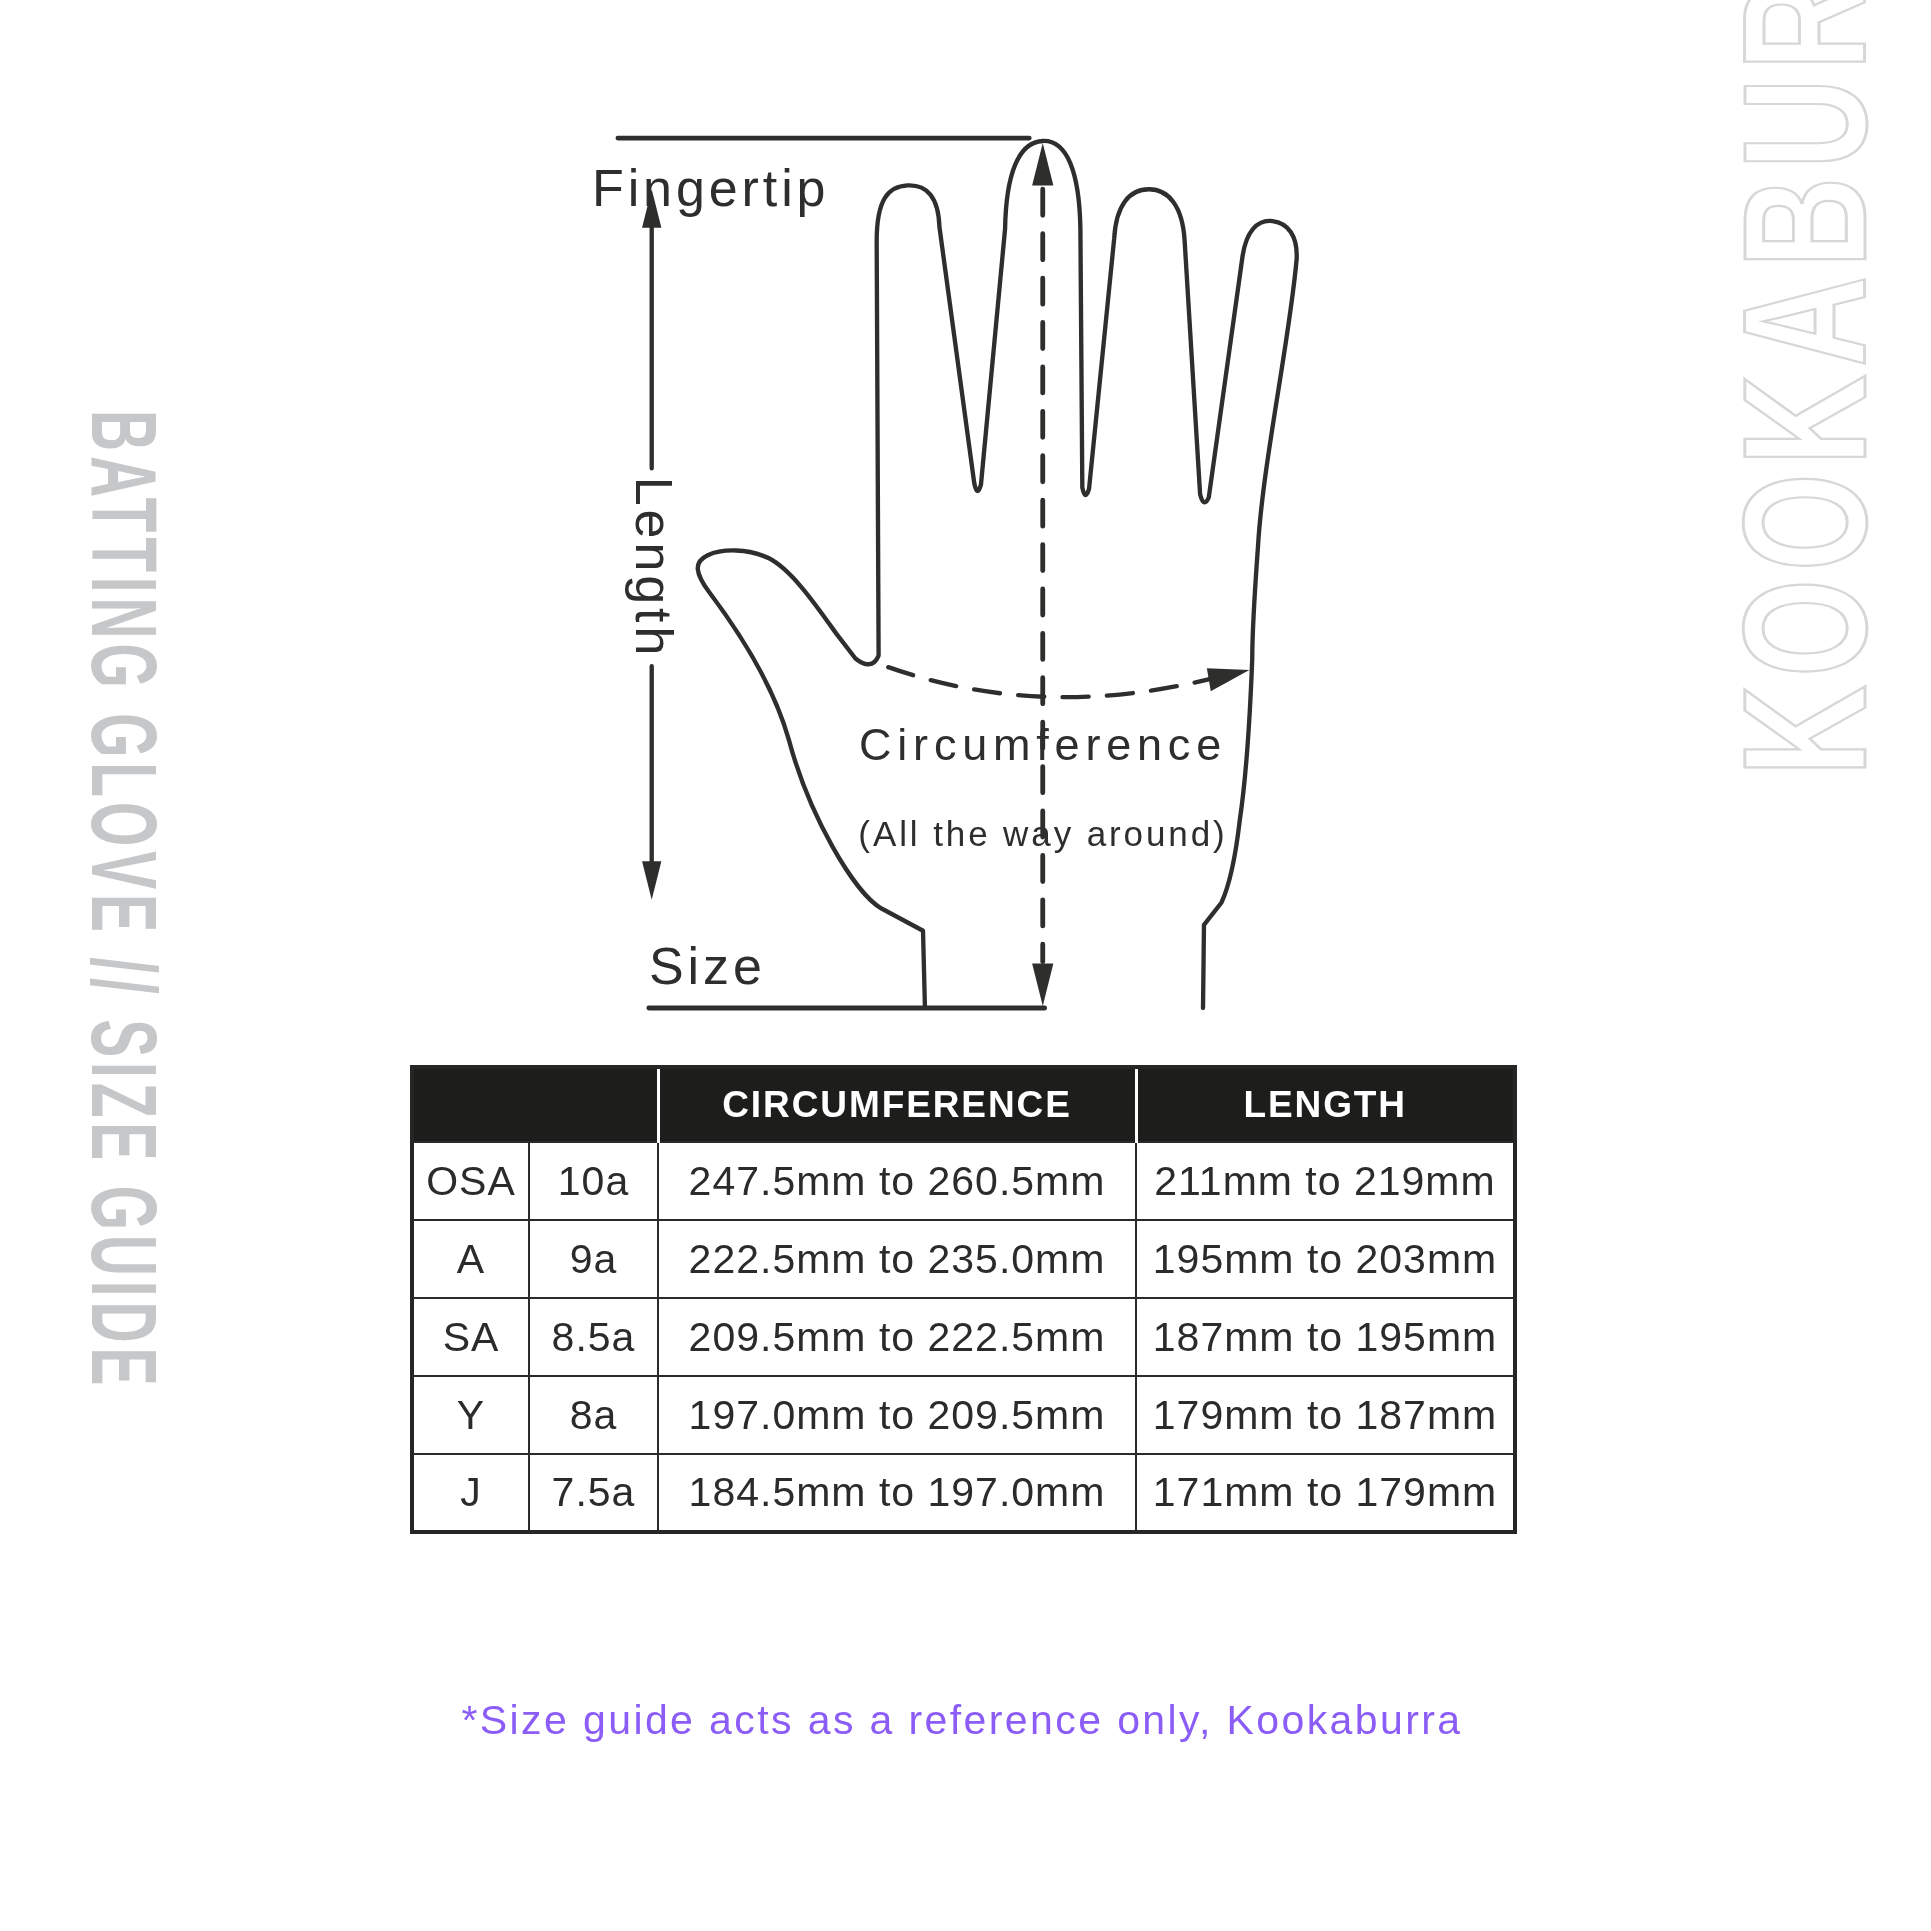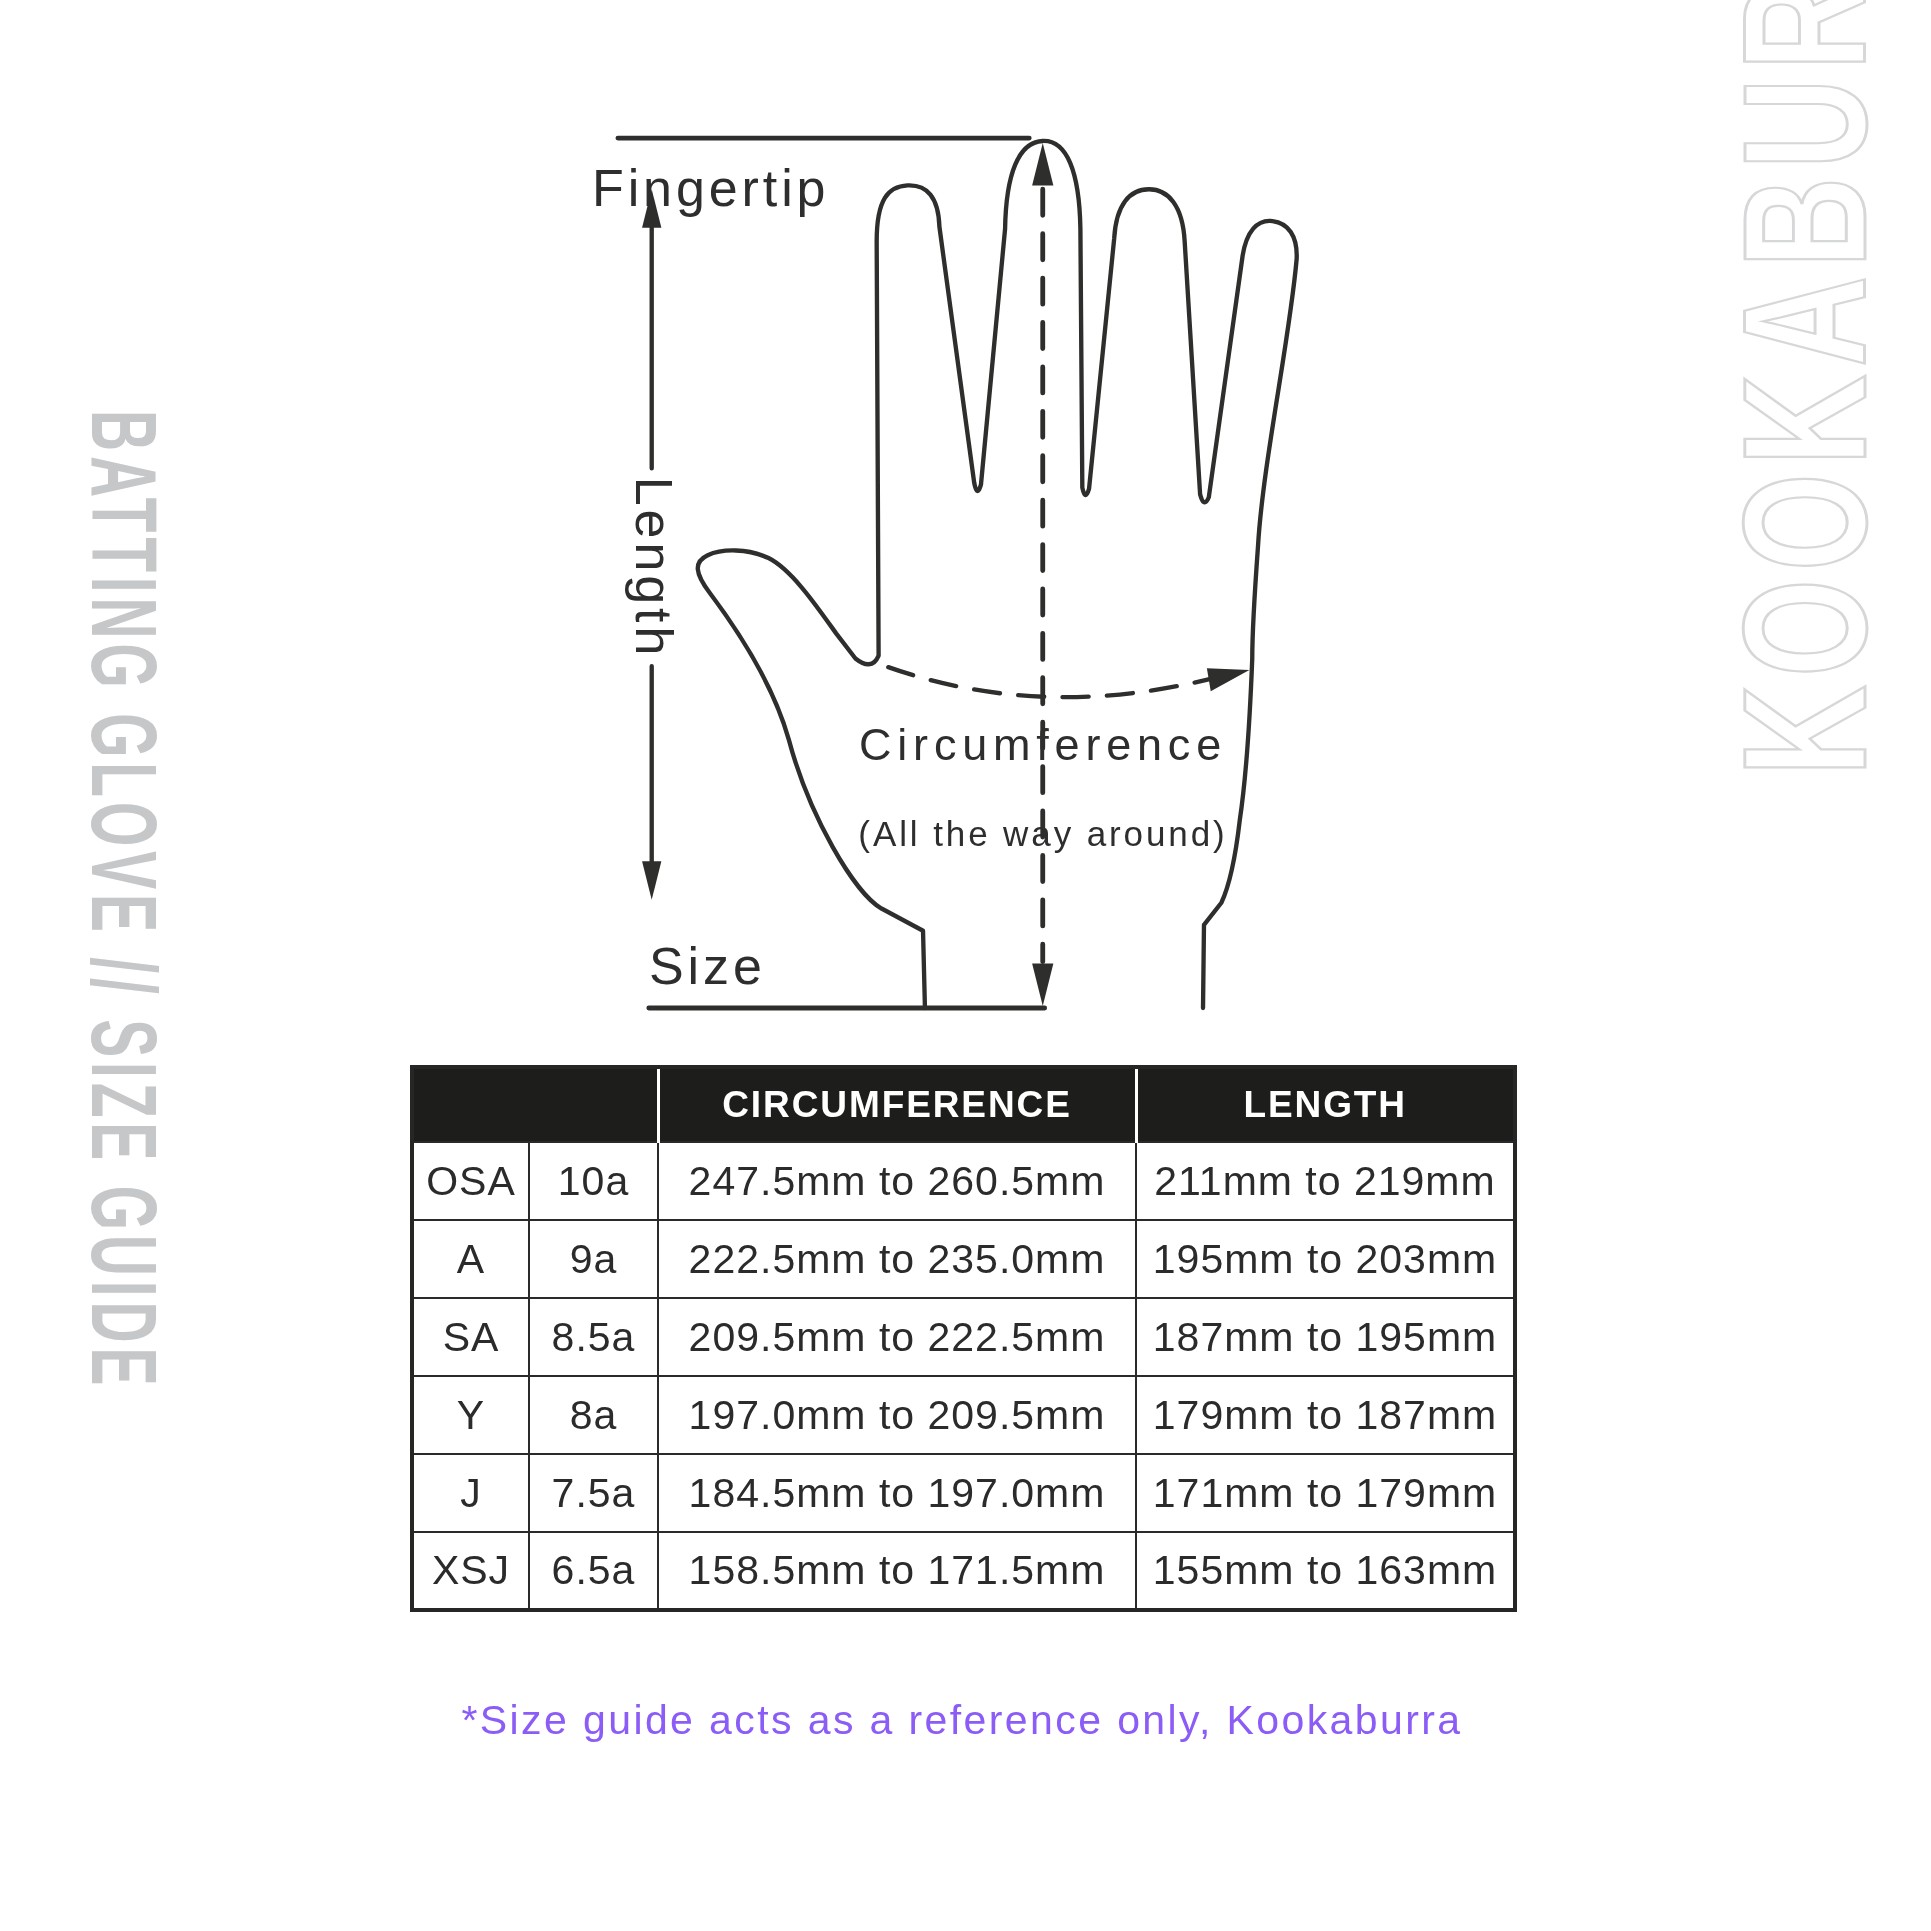--- a/index.html
+++ b/index.html
@@ -198,26 +198,20 @@
         <td>8a</td>
         <td>197.0mm to 209.5mm</td>
         <td>179mm to 187mm</td>
       </tr>
       <tr>
         <td>J</td>
         <td>7.5a</td>
         <td>184.5mm to 197.0mm</td>
         <td>171mm to 179mm</td>
       </tr>
-      <tr>
-        <td>XSJ</td>
-        <td>6.5a</td>
-        <td>158.5mm to 171.5mm</td>
-        <td>155mm to 163mm</td>
-      </tr>
     </tbody>
   </table>
 
   <div class="footnote">
     <div>*Size guide acts as a reference only, Kookaburra</div>
   </div>
 
 </div>
 
 

